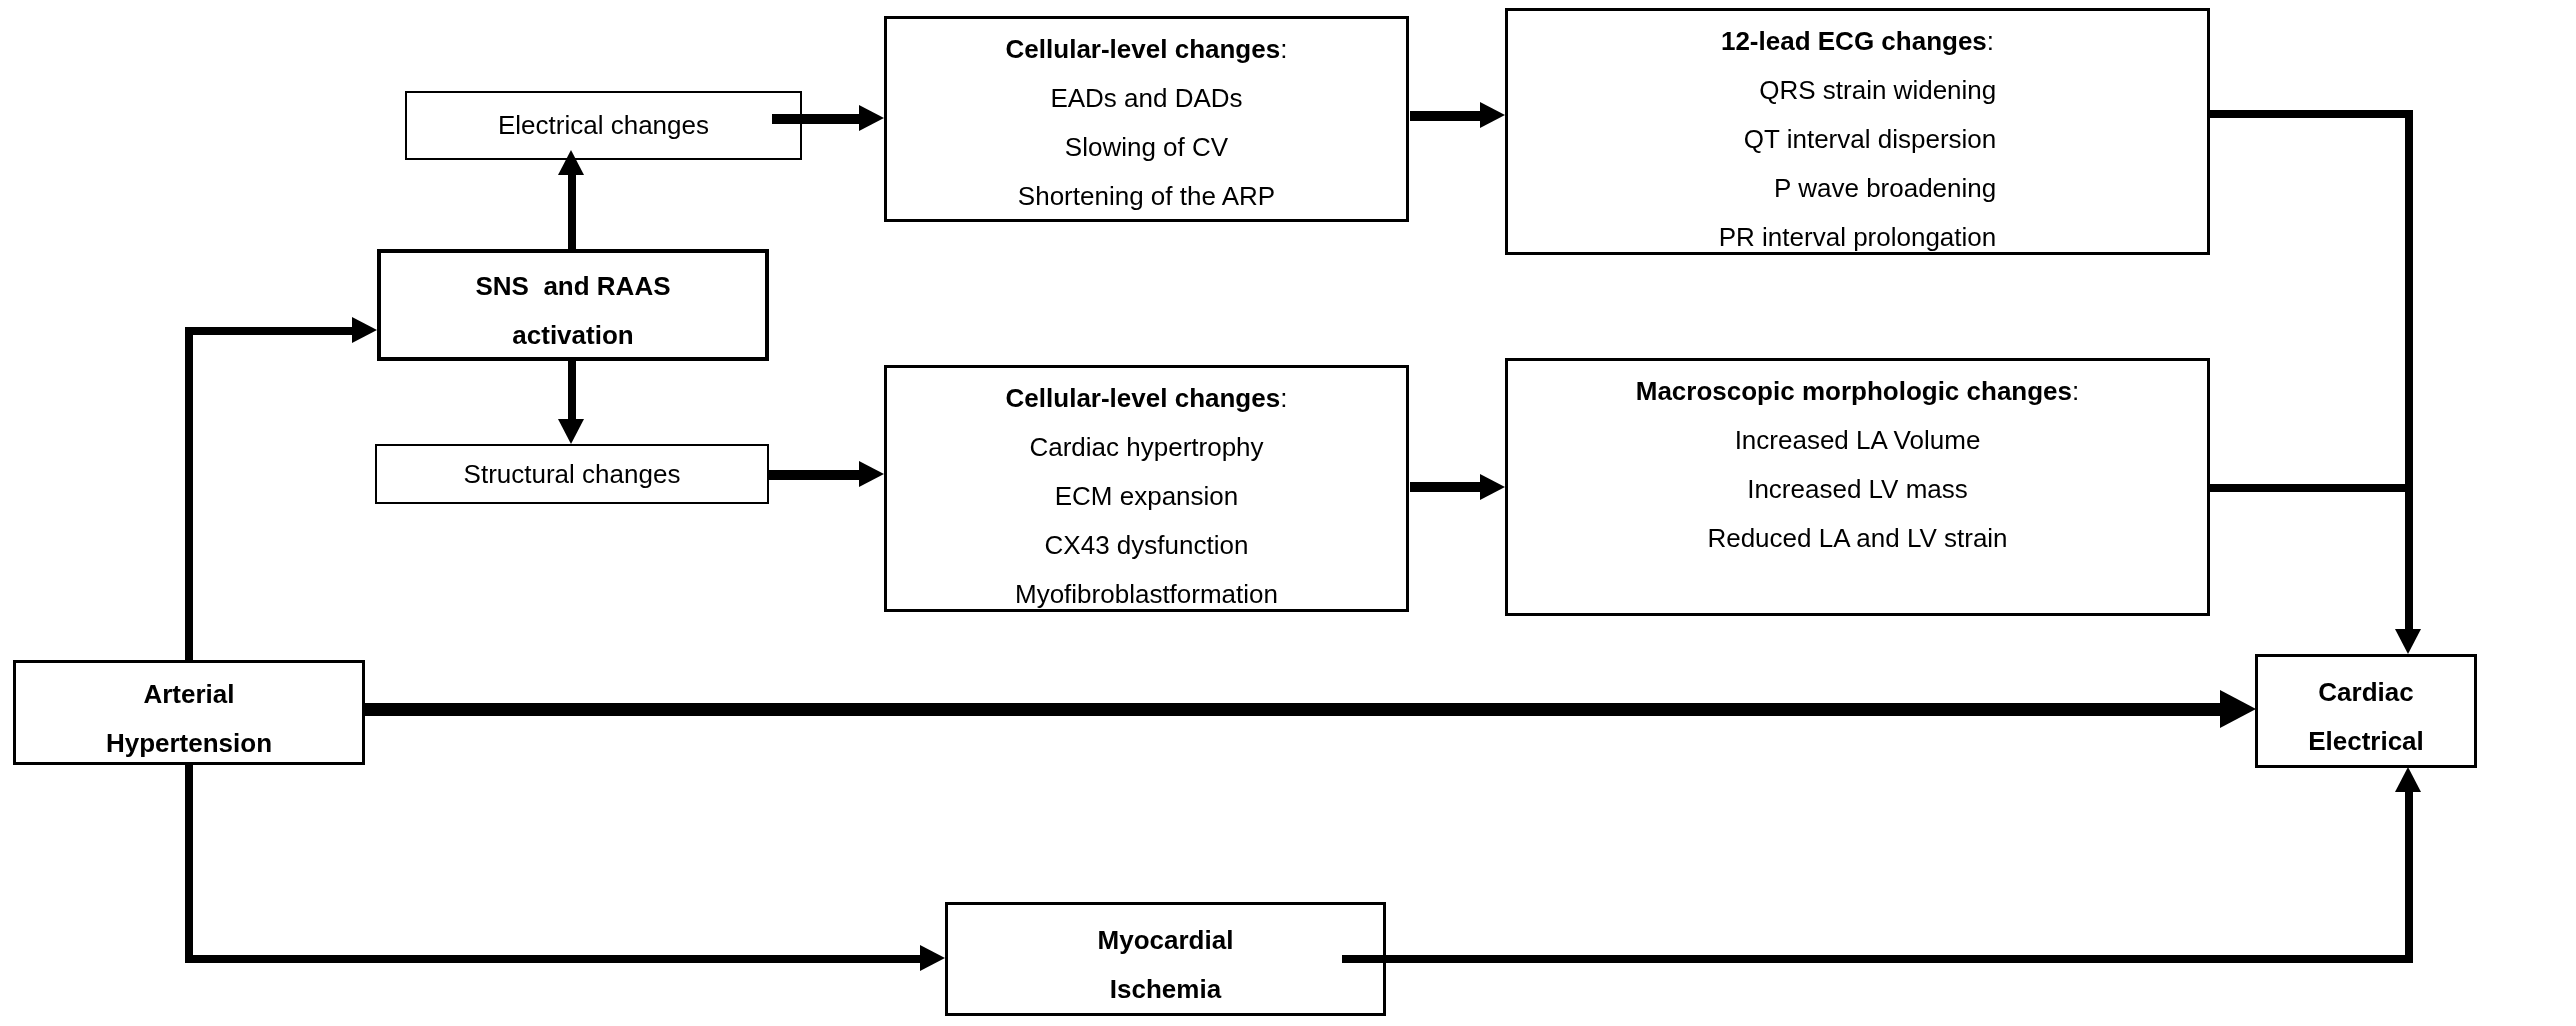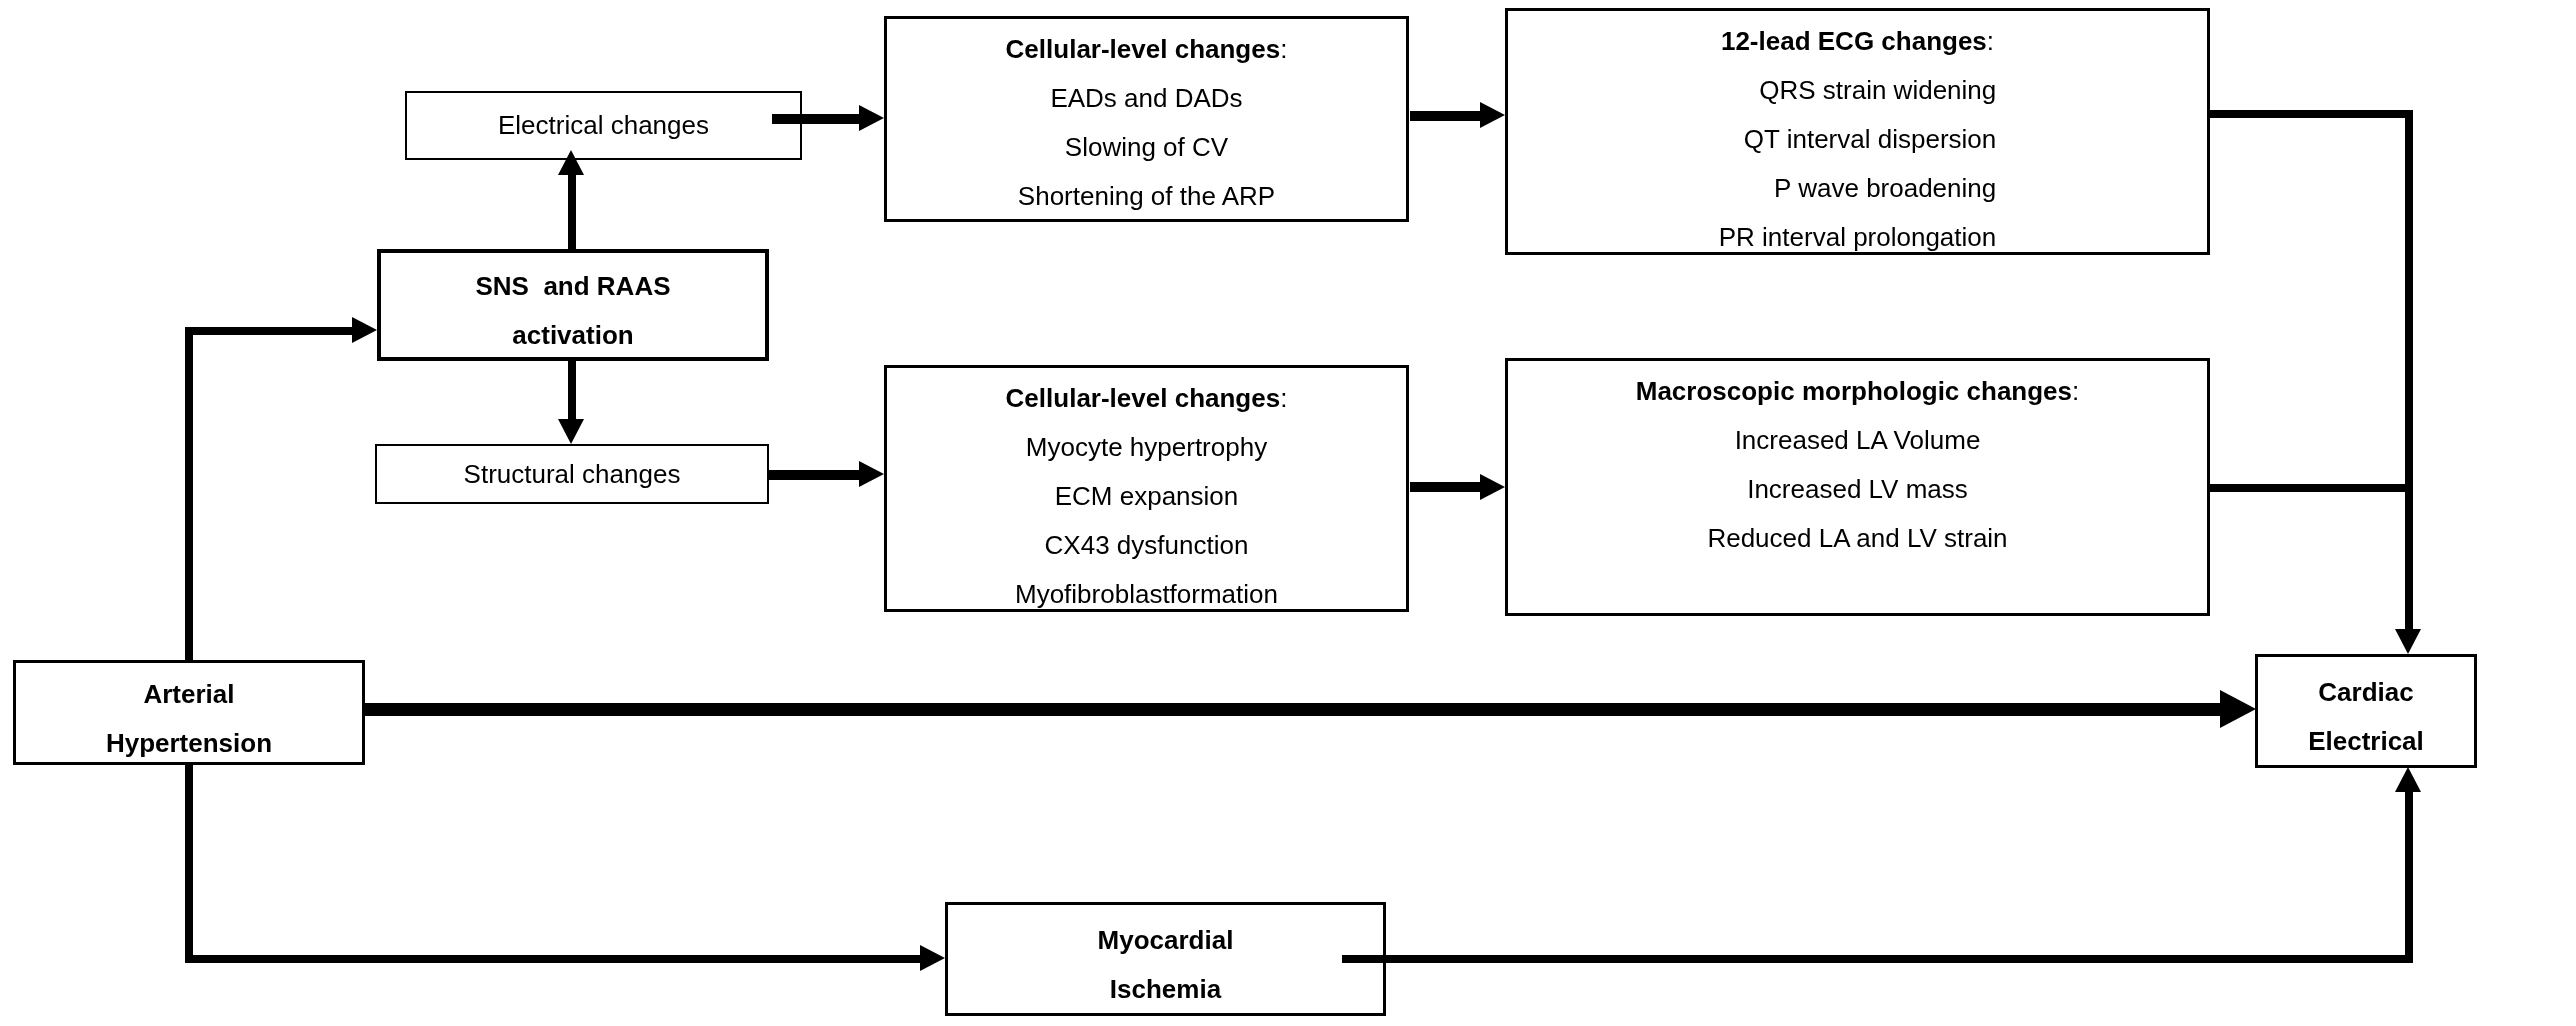--- a/index.html
+++ b/index.html
@@ -68,21 +68,21 @@
   <div class="box b5 content" style="left:1505px;top:8.1px;width:705px;height:247px;text-align:right;">
     <div class="titleline"><span class="t">12-lead ECG changes</span><span>:</span></div>
     <div class="items">QRS strain widening
 QT interval dispersion
 P wave broadening
 PR interval prolongation</div>
   </div>
 
   <div class="box b5 content" style="left:884px;top:365px;width:525px;height:247px;">
     <div class="titleline"><span class="t">Cellular-level changes</span><span>:</span></div>
-    <div class="items">Myocyte hypertrophy
+    <div class="items">Cardiac hypertrophy
 ECM expansion
 CX43 dysfunction
 Myofibroblastformation</div>
   </div>
 
   <div class="box b6 bold" style="left:13px;top:660px;width:352px;height:105px;">
     <div class="ml">Arterial
 Hypertension</div>
   </div>
 

